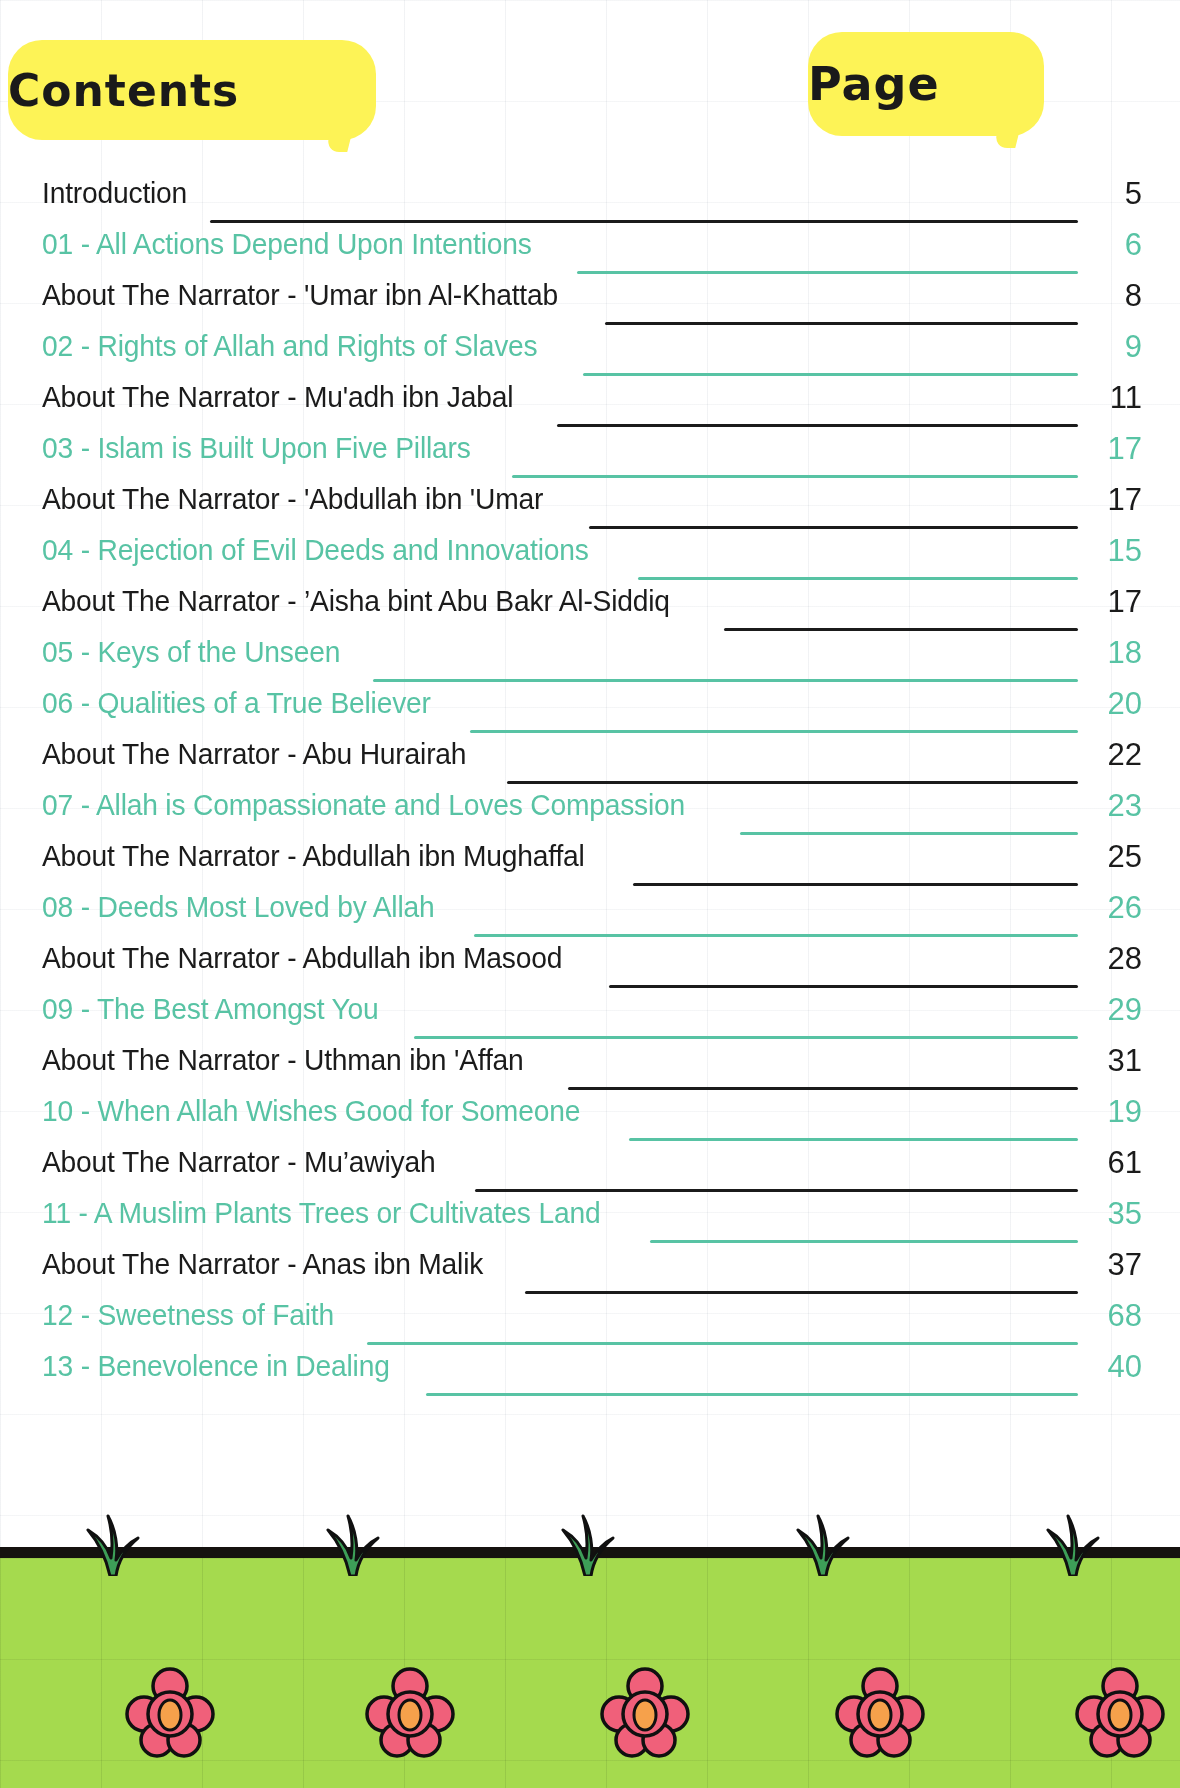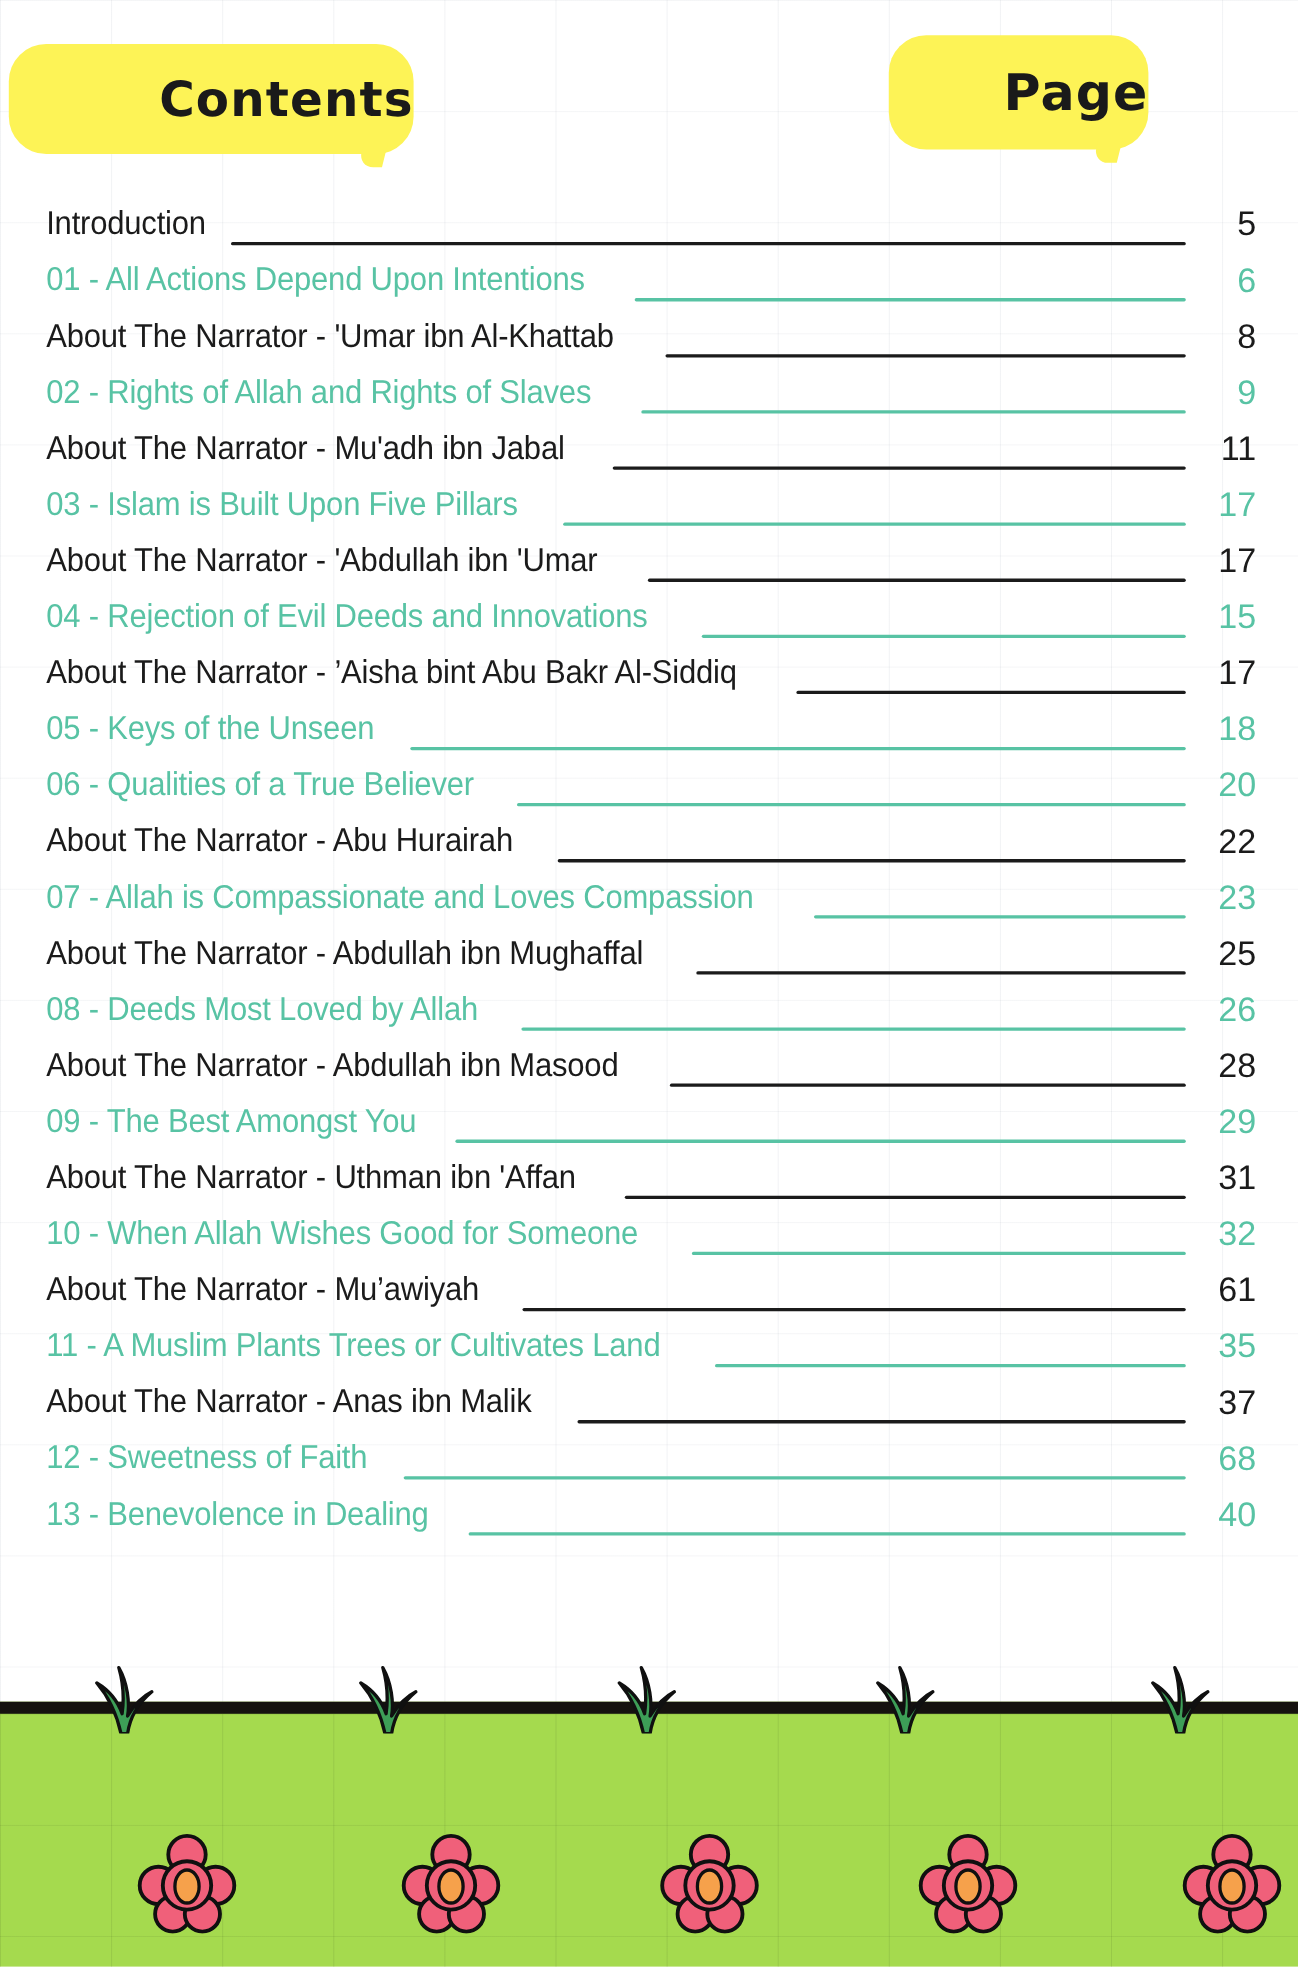--- a/index.html
+++ b/index.html
@@ -41,21 +41,21 @@
     left: 0;
     width: 1180px;
     height: 160px;
   }
   .badge {
     position: absolute;
     background: #fdf356;
     border-radius: 34px;
     display: flex;
     align-items: center;
-    justify-content: flex-end;
+    justify-content: flex-start;
     color: #1a1a1a;
     font-family: "DejaVu Sans", sans-serif;
     font-weight: bold;
     letter-spacing: 1px;
   }
   .badge::after {
     content: "";
     position: absolute;
     right: 26px;
     bottom: -12px;
@@ -82,21 +82,21 @@
 
   
   .toc {
     position: absolute;
     top: 178px;
     left: 42px;
     width: 1100px;
   }
   .toc-row {
     display: flex;
-    align-items: center;
+    align-items: flex-start;
     height: 51px;
     white-space: nowrap;
   }
   .toc-label {
     font-family: "Liberation Sans", sans-serif;
     font-size: 30px;
     line-height: 1;
     letter-spacing: -0.2px;
     flex: 0 0 auto;
     transform: scaleX(0.94);
@@ -281,21 +281,21 @@
         <span class="toc-page">29</span>
       </div>
       <div class="toc-row row-narrator">
         <span class="toc-label">About The Narrator - Uthman ibn 'Affan</span>
         <span class="toc-leader"></span>
         <span class="toc-page">31</span>
       </div>
       <div class="toc-row row-chapter">
         <span class="toc-label">10 - When Allah Wishes Good for Someone</span>
         <span class="toc-leader"></span>
-        <span class="toc-page">32</span>
+        <span class="toc-page">19</span>
       </div>
       <div class="toc-row row-narrator">
         <span class="toc-label">About The Narrator - Mu’awiyah</span>
         <span class="toc-leader"></span>
         <span class="toc-page">61</span>
       </div>
       <div class="toc-row row-chapter">
         <span class="toc-label">11 - A Muslim Plants Trees or Cultivates Land</span>
         <span class="toc-leader"></span>
         <span class="toc-page">35</span>

